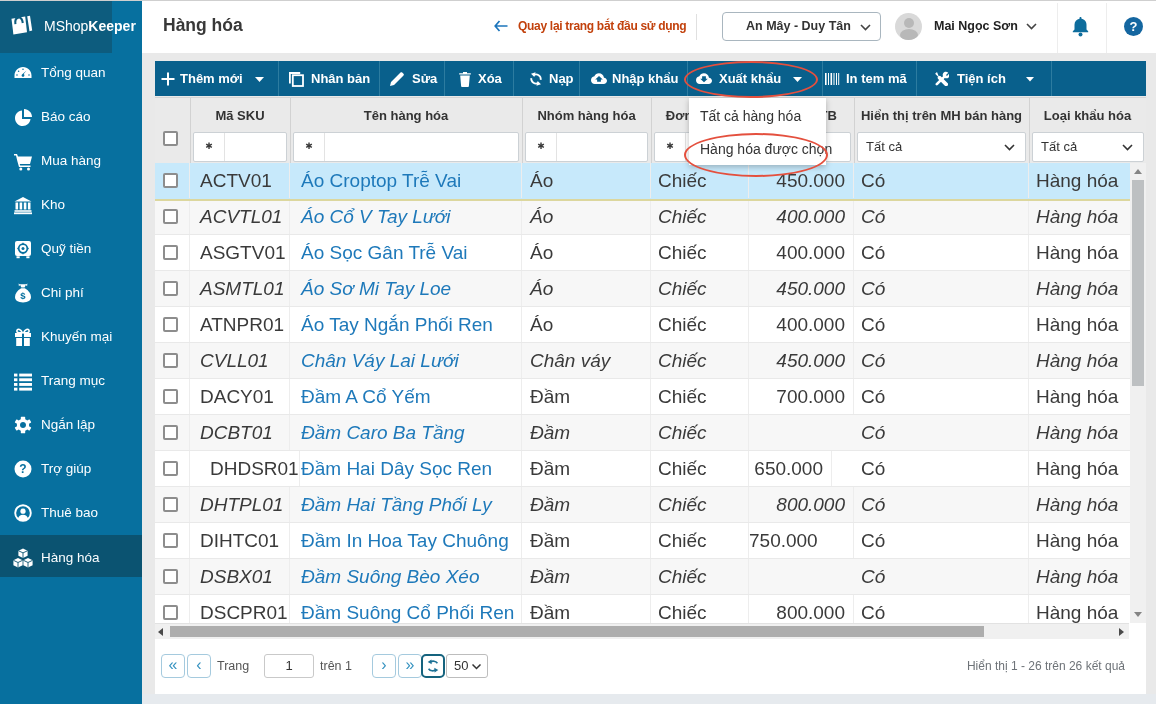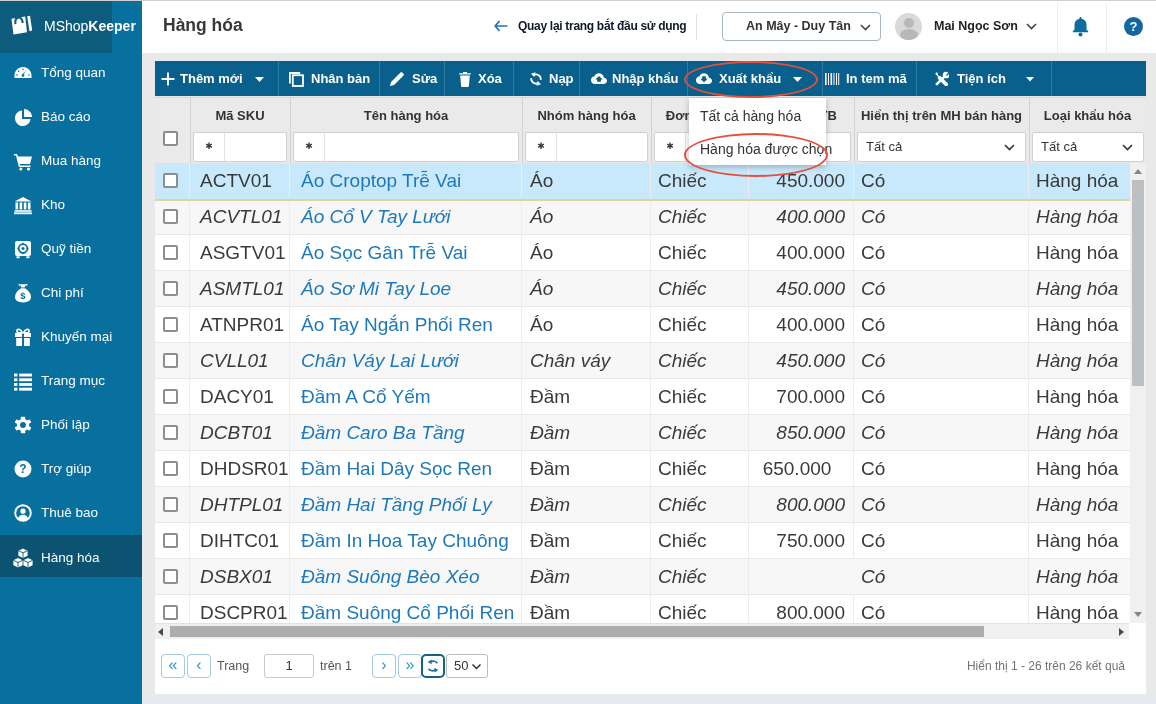--- a/index.html
+++ b/index.html
@@ -138,21 +138,21 @@
           <rect x="1" y="16.7" width="3.4" height="2.9"></rect>
           <rect x="6.2" y="16.7" width="12.8" height="2.9"></rect>
         </g>
       </svg>
     <div class="lb">Trang mục</div>
   </div>
   <div class="abs mitem" style="top:403px">
     <svg class="ic" viewBox="0 0 20 20">
         <path d="M17.8 12.2 L16 11.2 C16.1 10.8 16.1 10.4 16.1 10 C16.1 9.6 16.1 9.2 16 8.8 L17.8 7.8 C18.1 7.6 18.2 7.3 18.1 7 L16.8 4.7 C16.6 4.4 16.3 4.3 16 4.5 L14.2 5.5 C13.6 5 12.9 4.6 12.2 4.3 L12.2 2.3 C12.2 2 11.9 1.7 11.6 1.7 L8.4 1.7 C8.1 1.7 7.8 2 7.8 2.3 L7.8 4.3 C7.1 4.6 6.4 5 5.8 5.5 L4 4.5 C3.7 4.3 3.4 4.4 3.2 4.7 L1.9 7 C1.8 7.3 1.9 7.6 2.2 7.8 L4 8.8 C3.9 9.2 3.9 9.6 3.9 10 C3.9 10.4 3.9 10.8 4 11.2 L2.2 12.2 C1.9 12.4 1.8 12.7 1.9 13 L3.2 15.3 C3.4 15.6 3.7 15.7 4 15.5 L5.8 14.5 C6.4 15 7.1 15.4 7.8 15.7 L7.8 17.7 C7.8 18 8.1 18.3 8.4 18.3 L11.6 18.3 C11.9 18.3 12.2 18 12.2 17.7 L12.2 15.7 C12.9 15.4 13.6 15 14.2 14.5 L16 15.5 C16.3 15.7 16.6 15.6 16.8 15.3 L18.1 13 C18.2 12.7 18.1 12.4 17.8 12.2 Z M10 13 C8.3 13 7 11.7 7 10 C7 8.3 8.3 7 10 7 C11.7 7 13 8.3 13 10 C13 11.7 11.7 13 10 13 Z" fill="#fff"></path>
       </svg>
-    <div class="lb">Phối lập</div>
+    <div class="lb">Ngắn lập</div>
   </div>
   <div class="abs mitem" style="top:447px">
     <svg class="ic" viewBox="0 0 20 20">
         <circle cx="10" cy="10" r="8.5" fill="#fff"></circle>
         <text x="10" y="14" font-size="12" font-weight="bold" fill="#07709f" text-anchor="middle">?</text>
       </svg>
     <div class="lb">Trợ giúp</div>
   </div>
   <div class="abs mitem" style="top:491px">
     <svg class="ic" viewBox="0 0 20 20">
@@ -177,21 +177,21 @@
       </svg>
     <div class="lb" style="top:1px">Hàng hóa</div>
   </div>
 </div>
 
 <div class="abs" id="header">
   <div class="abs" style="left:21px;top:0;height:53px;line-height:53px;font-size:17.5px;font-weight:bold;color:#383838;line-height:50px!important">Hàng hóa</div>
   <svg class="abs" style="left:352px;top:20px" width="14" height="12" viewBox="0 0 14 12">
       <path d="M5.5 1 L1.2 6 L5.5 11 M1.2 6 L13.5 6" stroke="#1c75bc" stroke-width="1.7" fill="none"></path>
     </svg>
-  <div class="abs" style="left:376px;top:0;height:53px;line-height:53px;font-size:12px;color:#0f172a;font-weight:bold;letter-spacing:-0.3px">Quay lại trang bắt đầu sử dụng</div>
+  <div class="abs" style="left:376px;top:0;height:53px;line-height:53px;font-size:12px;color:#c2410c;font-weight:bold;letter-spacing:-0.3px">Quay lại trang bắt đầu sử dụng</div>
   <div class="abs" style="left:554px;top:14px;width:1px;height:26px;background:#e0e0e0"></div>
   <div class="abs" style="left:580px;top:12px;width:159px;height:29px;border:1px solid #a9b6bf;border-radius:4px;background:#fff">
     <div class="abs" style="left:23px;top:0;height:27px;line-height:27px;font-size:12.5px;font-weight:bold;color:#333">An Mây - Duy Tân</div>
     <svg class="abs" style="left:137px;top:11px" width="11" height="7" viewBox="0 0 11 7">
         <path d="M1 1 L5.5 5.5 L10 1" stroke="#444" stroke-width="1.6" fill="none"></path>
       </svg>
   </div>
   <div class="abs" style="left:753px;top:13px;width:27px;height:27px;border-radius:50%;background:#d9d9d9;overflow:hidden">
     <div class="abs" style="left:8.5px;top:5px;width:10px;height:10px;border-radius:50%;background:#b8b8b8"></div>
     <div class="abs" style="left:4.5px;top:16px;width:18px;height:12px;border-radius:50%;background:#b8b8b8"></div>
@@ -403,33 +403,32 @@
     <div class="cell" style="left:874px;width:101px;padding-left:7px;border-right:none">Hàng hóa</div>
   </div>
   <div class="row alt" style="top:252px">
     <div class="cell" style="left:0;width:35px">
         <div class="cb" style="top:10px"></div>
       </div>
     <div class="cell" style="left:35px;width:100px;padding-left:10px">DCBT01</div>
     <div class="cell link" style="left:135px;width:232px;padding-left:11px">Đầm Caro Ba Tầng</div>
     <div class="cell" style="left:367px;width:129px;padding-left:8px">Đầm</div>
     <div class="cell" style="left:496px;width:98px;padding-left:7px">Chiếc</div>
-    <div class="cell" style="left:594px;width:105px;padding-right:8px;text-align:right">850.000</div>
     <div class="cell" style="left:699px;width:175px;padding-left:7px">Có</div>
     <div class="cell" style="left:874px;width:101px;padding-left:7px;border-right:none">Hàng hóa</div>
   </div>
   <div class="row" style="top:288px">
     <div class="cell" style="left:0;width:35px">
         <div class="cb" style="top:10px"></div>
       </div>
-    <div class="cell" style="left:35px;width:100px;padding-left:10px">DHDSR01</div>
+    <div class="cell" style="left:45px;width:100px;padding-left:10px">DHDSR01</div>
     <div class="cell link" style="left:135px;width:232px;padding-left:11px">Đầm Hai Dây Sọc Ren</div>
     <div class="cell" style="left:367px;width:129px;padding-left:8px">Đầm</div>
     <div class="cell" style="left:496px;width:98px;padding-left:7px">Chiếc</div>
-    <div class="cell" style="left:594px;width:105px;padding-right:8px;text-align:center">650.000</div>
+    <div class="cell" style="left:572px;width:105px;padding-right:8px;text-align:right">650.000</div>
     <div class="cell" style="left:699px;width:175px;padding-left:7px">Có</div>
     <div class="cell" style="left:874px;width:101px;padding-left:7px;border-right:none">Hàng hóa</div>
   </div>
   <div class="row alt" style="top:324px">
     <div class="cell" style="left:0;width:35px">
         <div class="cb" style="top:10px"></div>
       </div>
     <div class="cell" style="left:35px;width:100px;padding-left:10px">DHTPL01</div>
     <div class="cell link" style="left:135px;width:232px;padding-left:11px">Đầm Hai Tầng Phối Ly</div>
     <div class="cell" style="left:367px;width:129px;padding-left:8px">Đầm</div>
@@ -439,21 +438,21 @@
     <div class="cell" style="left:874px;width:101px;padding-left:7px;border-right:none">Hàng hóa</div>
   </div>
   <div class="row" style="top:360px">
     <div class="cell" style="left:0;width:35px">
         <div class="cb" style="top:10px"></div>
       </div>
     <div class="cell" style="left:35px;width:100px;padding-left:10px">DIHTC01</div>
     <div class="cell link" style="left:135px;width:232px;padding-left:11px">Đầm In Hoa Tay Chuông</div>
     <div class="cell" style="left:367px;width:129px;padding-left:8px">Đầm</div>
     <div class="cell" style="left:496px;width:98px;padding-left:7px">Chiếc</div>
-    <div class="cell" style="left:594px;width:105px;padding-right:8px;text-align:right">750.000</div>
+    <div class="cell" style="left:594px;width:105px;padding-right:8px;">750.000</div>
     <div class="cell" style="left:699px;width:175px;padding-left:7px">Có</div>
     <div class="cell" style="left:874px;width:101px;padding-left:7px;border-right:none">Hàng hóa</div>
   </div>
   <div class="row alt" style="top:396px">
     <div class="cell" style="left:0;width:35px">
         <div class="cb" style="top:10px"></div>
       </div>
     <div class="cell" style="left:35px;width:100px;padding-left:10px">DSBX01</div>
     <div class="cell link" style="left:135px;width:232px;padding-left:11px">Đầm Suông Bèo Xéo</div>
     <div class="cell" style="left:367px;width:129px;padding-left:8px">Đầm</div>

